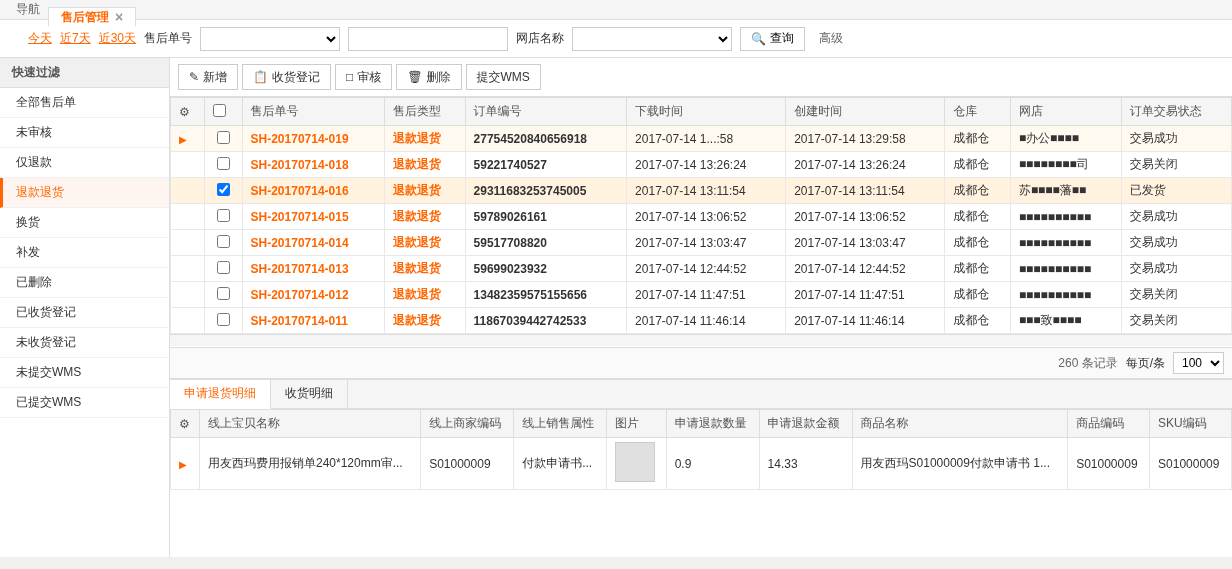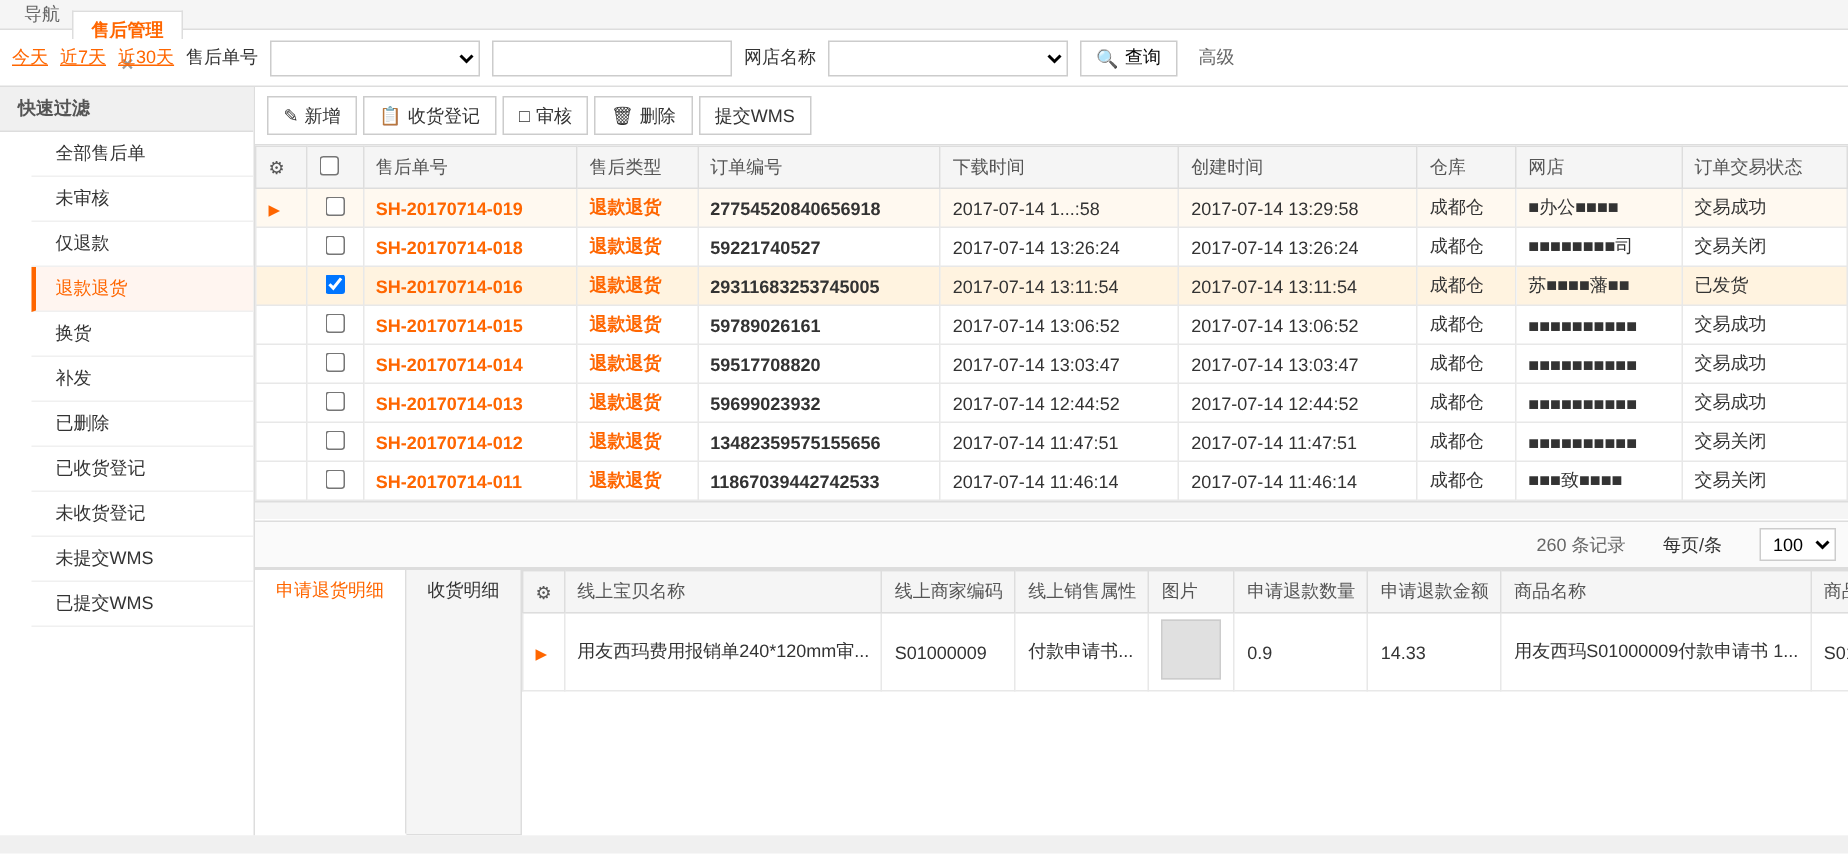--- a/index.html
+++ b/index.html
@@ -24,34 +24,33 @@
       border: 1px solid #ddd;
       border-bottom: none;
       padding: 4px 12px;
       display: flex;
       align-items: center;
       gap: 6px;
       color: #ff6600;
       font-weight: bold;
       height: 100%;
       margin-top: 14px;
-      flex-direction: column;
     }
     .tab-close {
       color: #999;
       cursor: pointer;
       font-size: 14px;
       line-height: 1;
     }
 
     
     .filter-bar {
       background: #fff;
       border-bottom: 1px solid #ddd;
-      padding: 6px 8px;
+      padding: 6px 28px;
       display: flex;
       align-items: center;
       gap: 8px;
       height: 38px;
     }
     .filter-link {
       color: #ff6600;
       text-decoration: underline;
       cursor: pointer;
     }
@@ -108,21 +107,20 @@
       padding: 6px 12px;
       font-weight: bold;
       border-bottom: 1px solid #ddd;
       color: #555;
     }
     .sidebar-item {
       padding: 6px 16px;
       cursor: pointer;
       color: #333;
       border-bottom: 1px solid #f0f0f0;
-      margin-left: 21px;
     }
     .sidebar-item.active {
       color: #ff6600;
       background: #fff5f0;
       border-left: 3px solid #ff6600;
       padding-left: 13px;
     }
 
     
     .content-area {
@@ -191,36 +189,37 @@
     .orange-text { color: #ff6600; }
 
     
     .pagination-bar {
       display: flex;
       justify-content: flex-end;
       align-items: center;
       padding: 4px 8px;
       border-top: 1px solid #ddd;
       background: #fafafa;
-      gap: 25px;
+      gap: 8px;
     }
     .page-info { color: #666; }
     .per-page-select {
       border: 1px solid #ccc;
       padding: 1px 4px;
       height: 22px;
       background: #fff;
     }
 
     
     .bottom-section {
       border-top: 2px solid #ddd;
       background: #fff;
       height: 179px;
       display: flex;
+      flex-direction: column;
     }
     .bottom-tabs {
       display: flex;
       border-bottom: 1px solid #ddd;
       background: #f5f5f5;
     }
     .bottom-tab {
       padding: 5px 14px;
       cursor: pointer;
       border-right: 1px solid #ddd;

